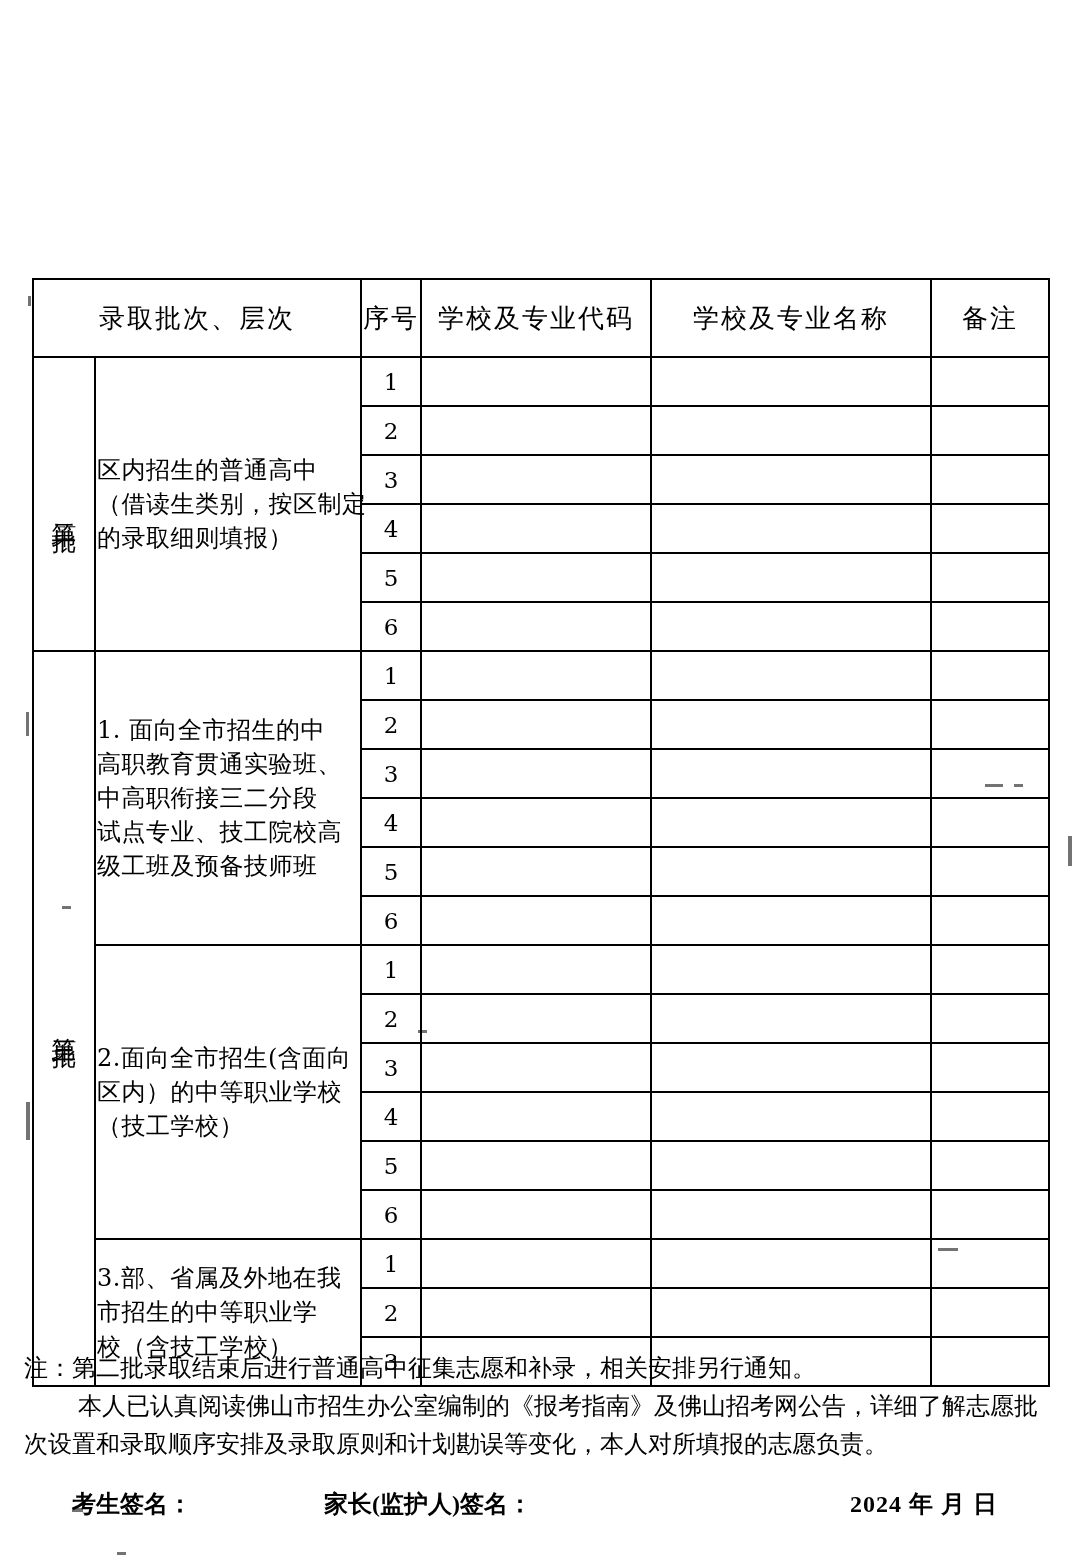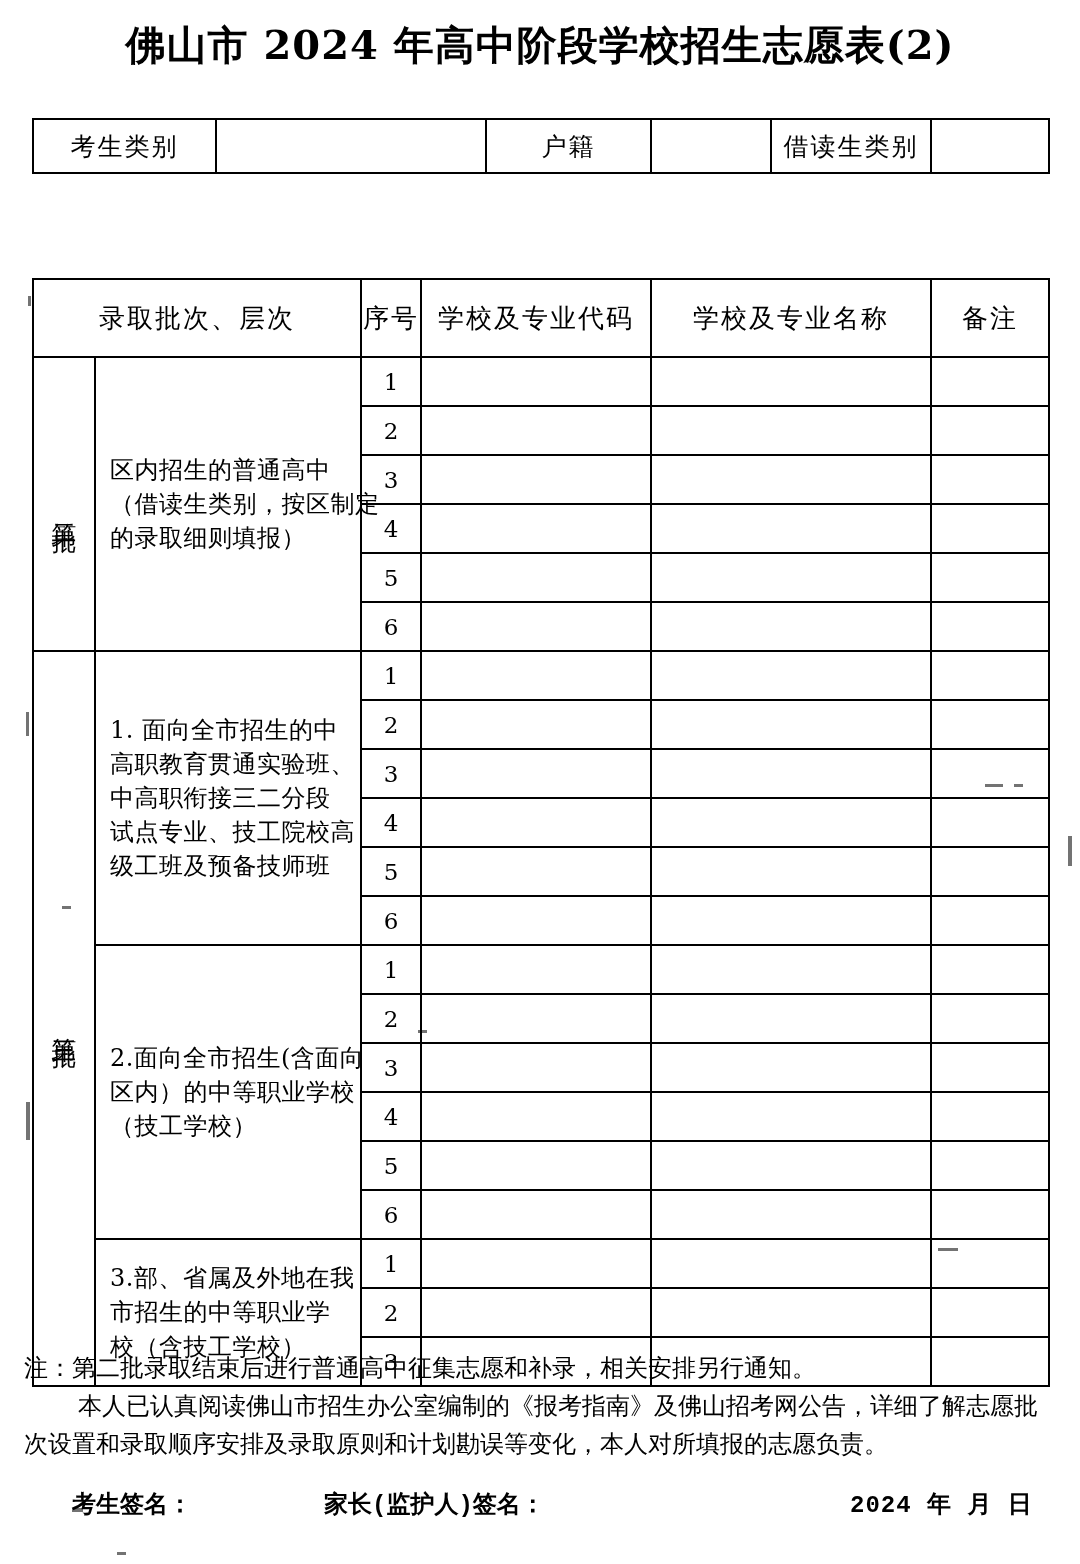--- a/index.html
+++ b/index.html
@@ -104,21 +104,21 @@
     letter-spacing: 3px;
     line-height: 1;
   }
   td.batch-cell {
     width: 62px;
   }
 
   
   td.desc-cell {
     text-align: left;
-    padding: 4px 10px 4px 14px;
+    padding: 4px 10px 4px 1px;
     font-size: 24px;
     line-height: 1.42;
     letter-spacing: 0.5px;
   }
   .desc-inner {
     display: block;
   }
   .desc-inner .ln {
     display: block;
     white-space: nowrap;
@@ -143,21 +143,21 @@
   .note-indent {
     text-indent: 54px;
   }
 
   .sign-row {
     position: absolute;
     left: 24px;
     top: 1488px;
     width: 1040px;
     height: 40px;
-    font-family: Liberation Mono, monospace;
+    font-family: Liberation Serif, serif;
     font-size: 24px;
     font-weight: bold;
   }
   .sign-item {
     position: absolute;
     white-space: nowrap;
   }
   .sign-a { left: 48px; top: 0; }
   .sign-b { left: 300px; top: 0; }
   .sign-c { left: 826px; top: 0; letter-spacing: 1px; }
@@ -167,40 +167,31 @@
     position: absolute;
     background: #000;
     opacity: 0.55;
   }
 </style>
 </head>
 <body>
 
 <div class="page">
 
-  <div class="title">佛山市 2024 年高中阶段学校招生志愿表(2)</div>
 
   <table class="hdr-table">
     <colgroup>
       <col style="width:183px">
         <col style="width:270px">
       <col style="width:165px">
         <col style="width:120px">
       <col style="width:160px">
         <col style="width:118px">
     </colgroup>
     <tbody>
-      <tr>
-        <td class="hdr-label">考生类别</td>
-        <td class="hdr-blank"></td>
-        <td class="hdr-label">户籍</td>
-        <td class="hdr-blank"></td>
-        <td class="hdr-label">借读生类别</td>
-        <td class="hdr-blank"></td>
-      </tr>
     </tbody>
   </table>
 
   <table class="main-table">
     <colgroup>
       <col style="width:62px">
         <col style="width:266px">
       <col style="width:60px">
         <col style="width:230px">
       <col style="width:280px">

